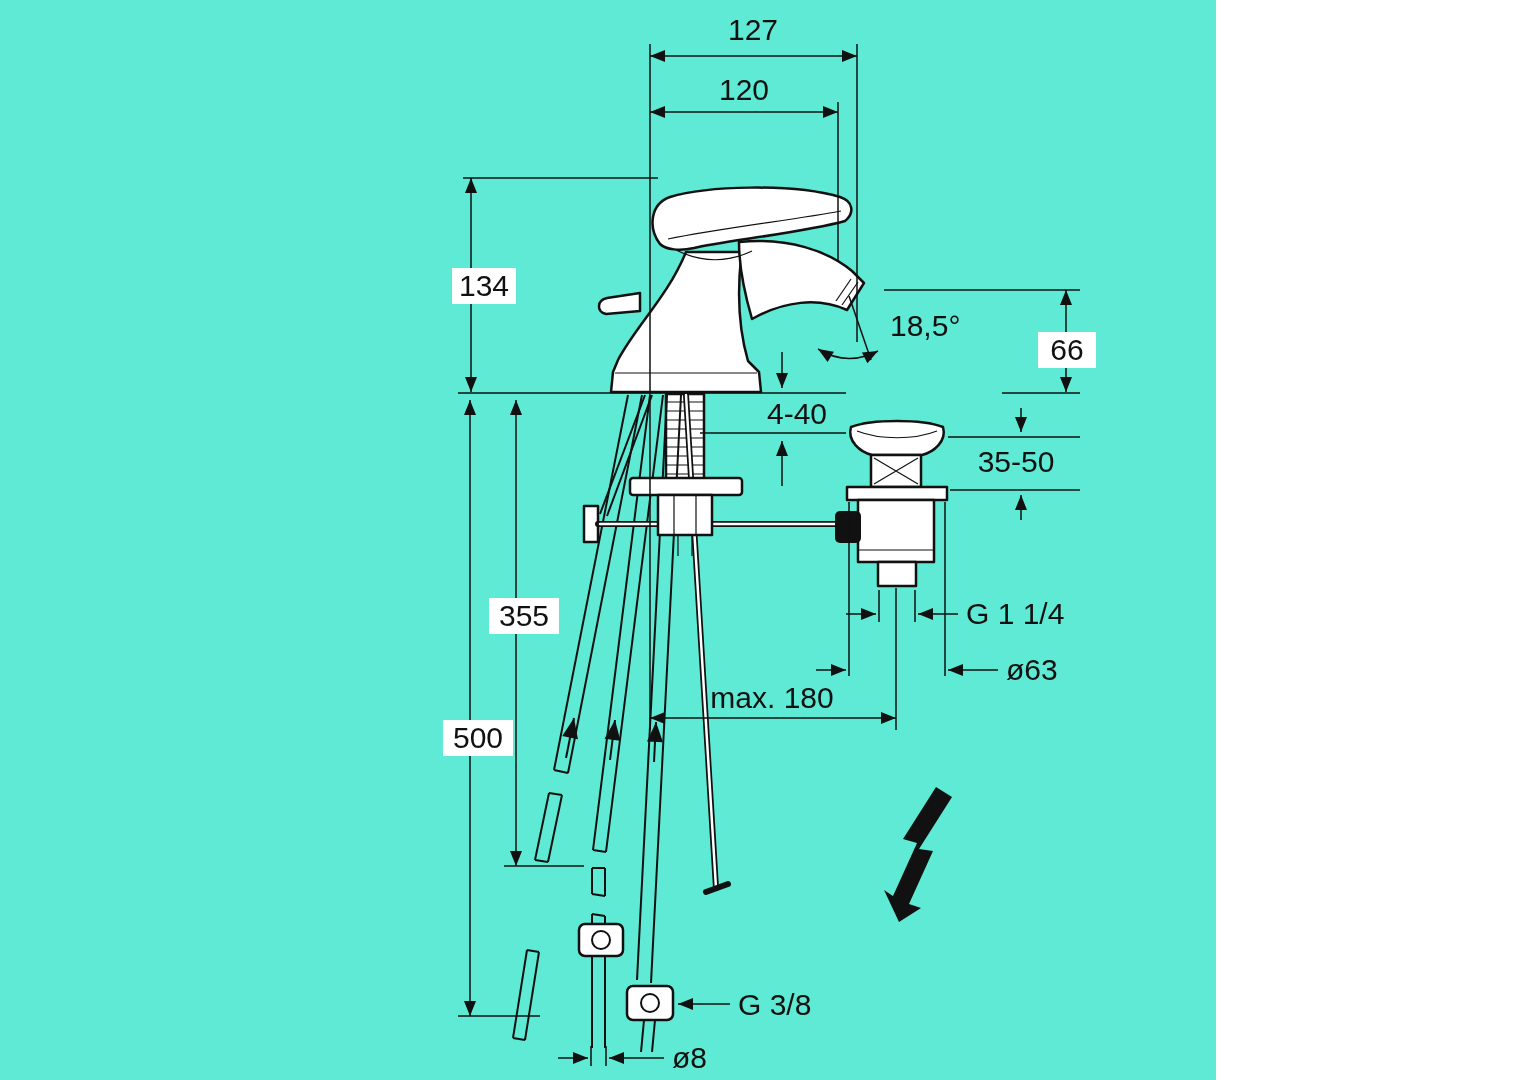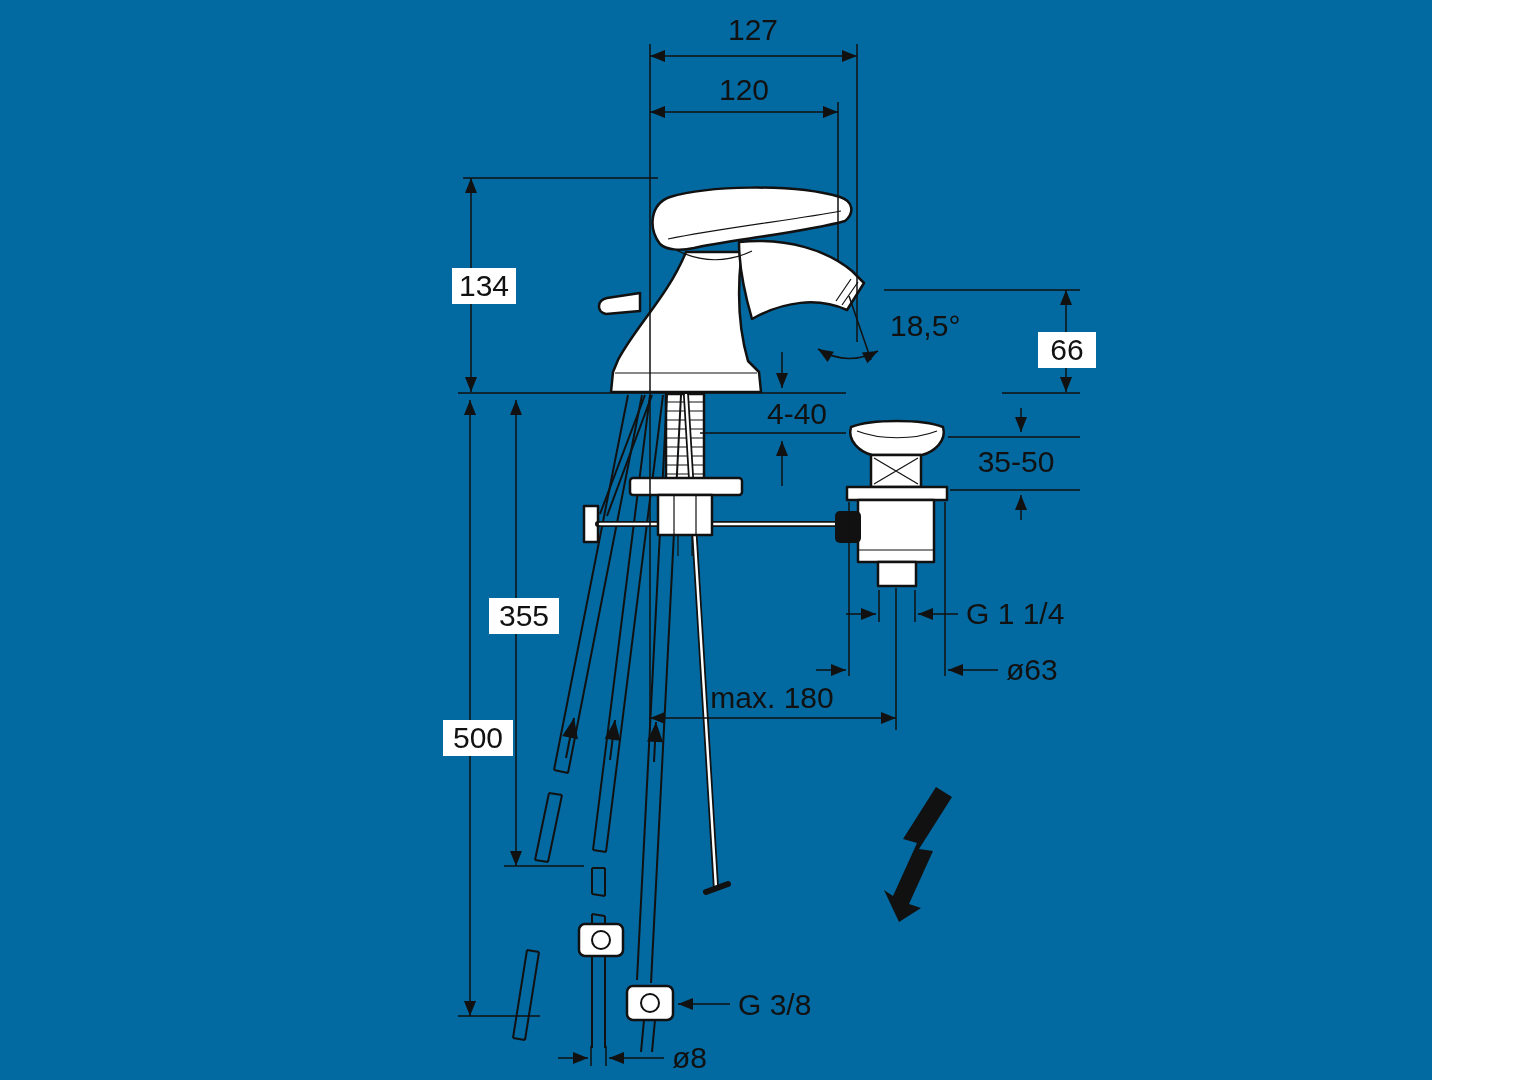--- a/index.html
+++ b/index.html
@@ -1,16 +1,16 @@
 <!DOCTYPE html>
 <html><head>
 <meta charset="utf-8">
 <style>
   html,body{margin:0;padding:0;background:#fff}
-  .canvas{position:relative;width:1432px;height:1080px;background:#0369a1;overflow:hidden}
+  .canvas{position:relative;width:1216px;height:1080px;background:#5eead4;overflow:hidden}
   svg{display:block}
   text{font-family:"Liberation Sans","DejaVu Sans",sans-serif;font-size:30px;fill:#111}
   .dim{stroke:#111;stroke-width:1.5;fill:none}
   .obj{stroke:#111;stroke-width:2.5;fill:#fff;stroke-linejoin:round}
   .obj2{stroke:#111;stroke-width:2;fill:none;stroke-linejoin:round}
   .thin{stroke:#111;stroke-width:1.2;fill:none}
   .rodblack{stroke:#111;stroke-width:6;fill:none;stroke-linecap:round}
   .rodwhite{stroke:#fff;stroke-width:2.5;fill:none;stroke-linecap:round}
   .bg{fill:#fff;stroke:none}
 </style>

